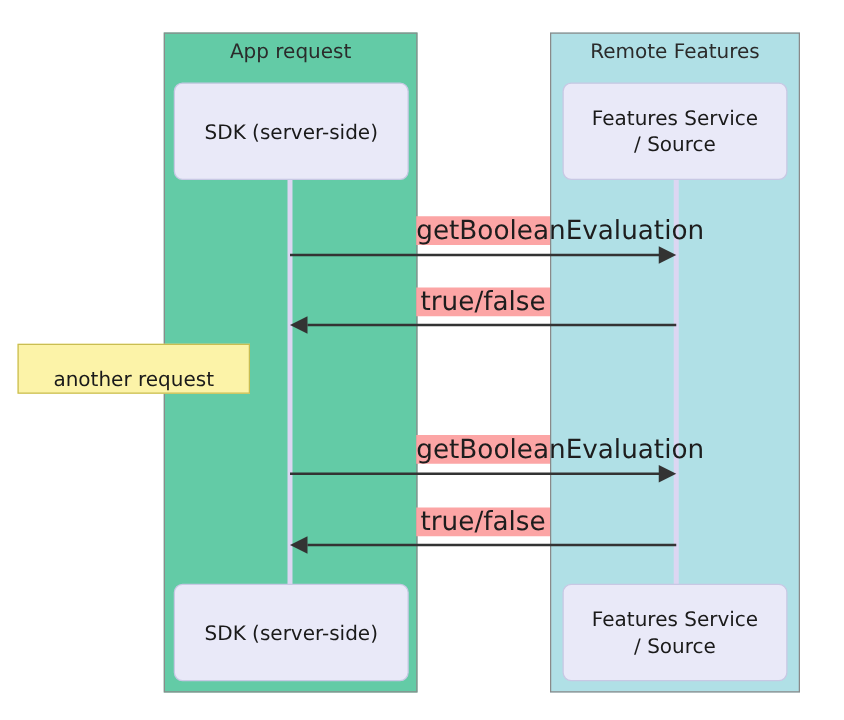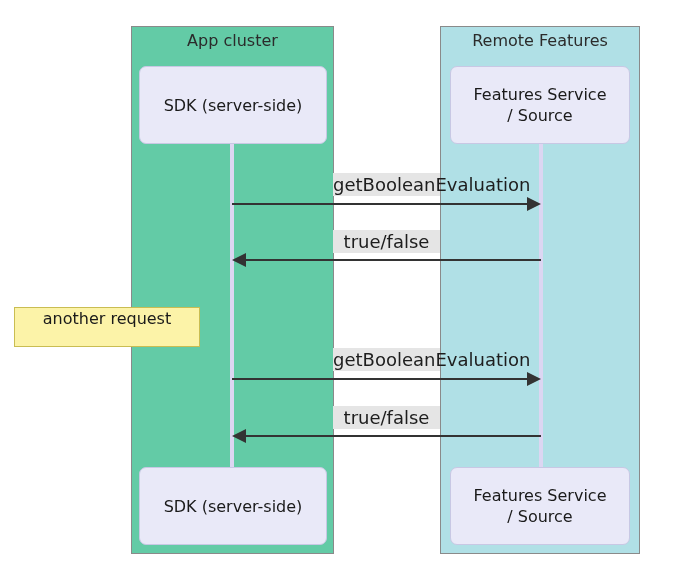--- a/index.html
+++ b/index.html
@@ -107,22 +107,22 @@
   }
   .arrowhead.right {
     border-left: 14px solid #333333;
   }
   .arrowhead.left {
     border-right: 14px solid #333333;
   }
 
   .msg-label {
     position: absolute;
-    background: #e5e5e5;
-    font-size: 18px;
+    background: #fca5a5;
+    font-size: 21px;
     color: #1d1d1d;
     line-height: 21px;
     white-space: nowrap;
     text-align: center;
     padding: 1px 0;
   }
   .msg-label > span {
     display: inline-block;
     position: relative;
   }
@@ -151,36 +151,35 @@
   .note {
     position: absolute;
     left: 14px;
     top: 275px;
     width: 186px;
     height: 40px;
     box-sizing: border-box;
     background: #fcf3a8;
     border: 1px solid #c9bd52;
     display: flex;
-    align-items: flex-start;
+    align-items: flex-end;
     justify-content: center;
     font-size: 16px;
     color: #1a1a1a;
     line-height: 21px;
     white-space: nowrap;
-    margin-top: 32px;
   }
 </style>
 </head>
 <body>
 
 <div id="diagram">
 
   <div class="group group-app">
-    <div class="group-title">App cluster</div>
+    <div class="group-title">App request</div>
   </div>
 
   <div class="group group-remote">
     <div class="group-title">Remote Features</div>
   </div>
 
   <div class="lifeline lifeline-sdk"></div>
   <div class="lifeline lifeline-features"></div>
 
   <div class="pbox pbox-sdk-top">

